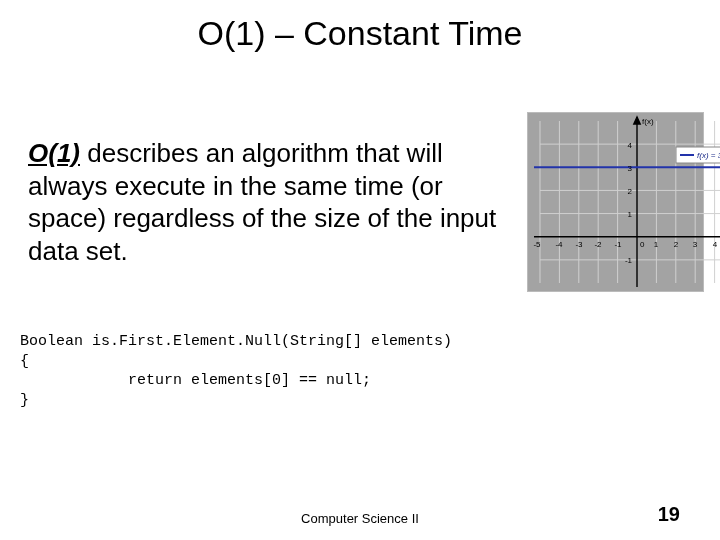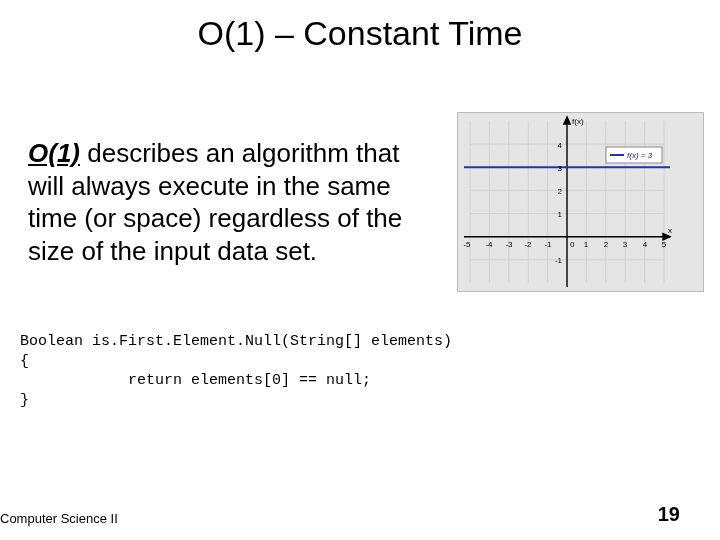--- a/index.html
+++ b/index.html
@@ -2,24 +2,24 @@
 <html><head>
 <meta charset="utf-8">
 <style>
   * { margin: 0; padding: 0; box-sizing: border-box; }
   html, body { width: 720px; height: 540px; background: #fff; font-family: Arial, Helvetica, sans-serif; color: #000; }
   .slide { position: relative; width: 720px; height: 540px; }
   .title { position: absolute; top: 14px; left: 0; width: 100%; text-align: center; font-size: 34px; font-weight: 400; }
   .body-row { position: absolute; top: 112px; left: 28px; right: 16px; display: flex; align-items: center; gap: 18px; }
   .desc { font-size: 26px; line-height: 1.25; flex: 1; }
   .desc .lead { font-style: italic; text-decoration: underline; font-weight: 700; }
-  .graph { width: 247px; height: 180px; border: 1px solid #bbb; position: relative; flex: 0 0 auto; background: #e5e5e5; }
+  .graph { width: 177px; height: 180px; border: 1px solid #bbb; position: relative; flex: 0 0 auto; background: #a3a3a3; }
   .graph svg { display: block; }
   .code { position: absolute; top: 332px; left: 20px; right: 12px; font-family: "Courier New", Courier, monospace; font-size: 15px; line-height: 1.3; white-space: pre; }
-  .footer-center { position: absolute; bottom: 14px; left: 0; width: 100%; text-align: left; font-size: 13px; }
+  .footer-center { position: absolute; bottom: 14px; left: 0; width: 100%; text-align: center; font-size: 13px; }
   .footer-right { position: absolute; bottom: 14px; right: 40px; font-size: 20px; font-weight: 700; }
 </style>
 </head>
 <body>
 
 <div class="slide">
 
   <h1 class="title">O(1) – Constant Time</h1>
 
   <div class="body-row">

